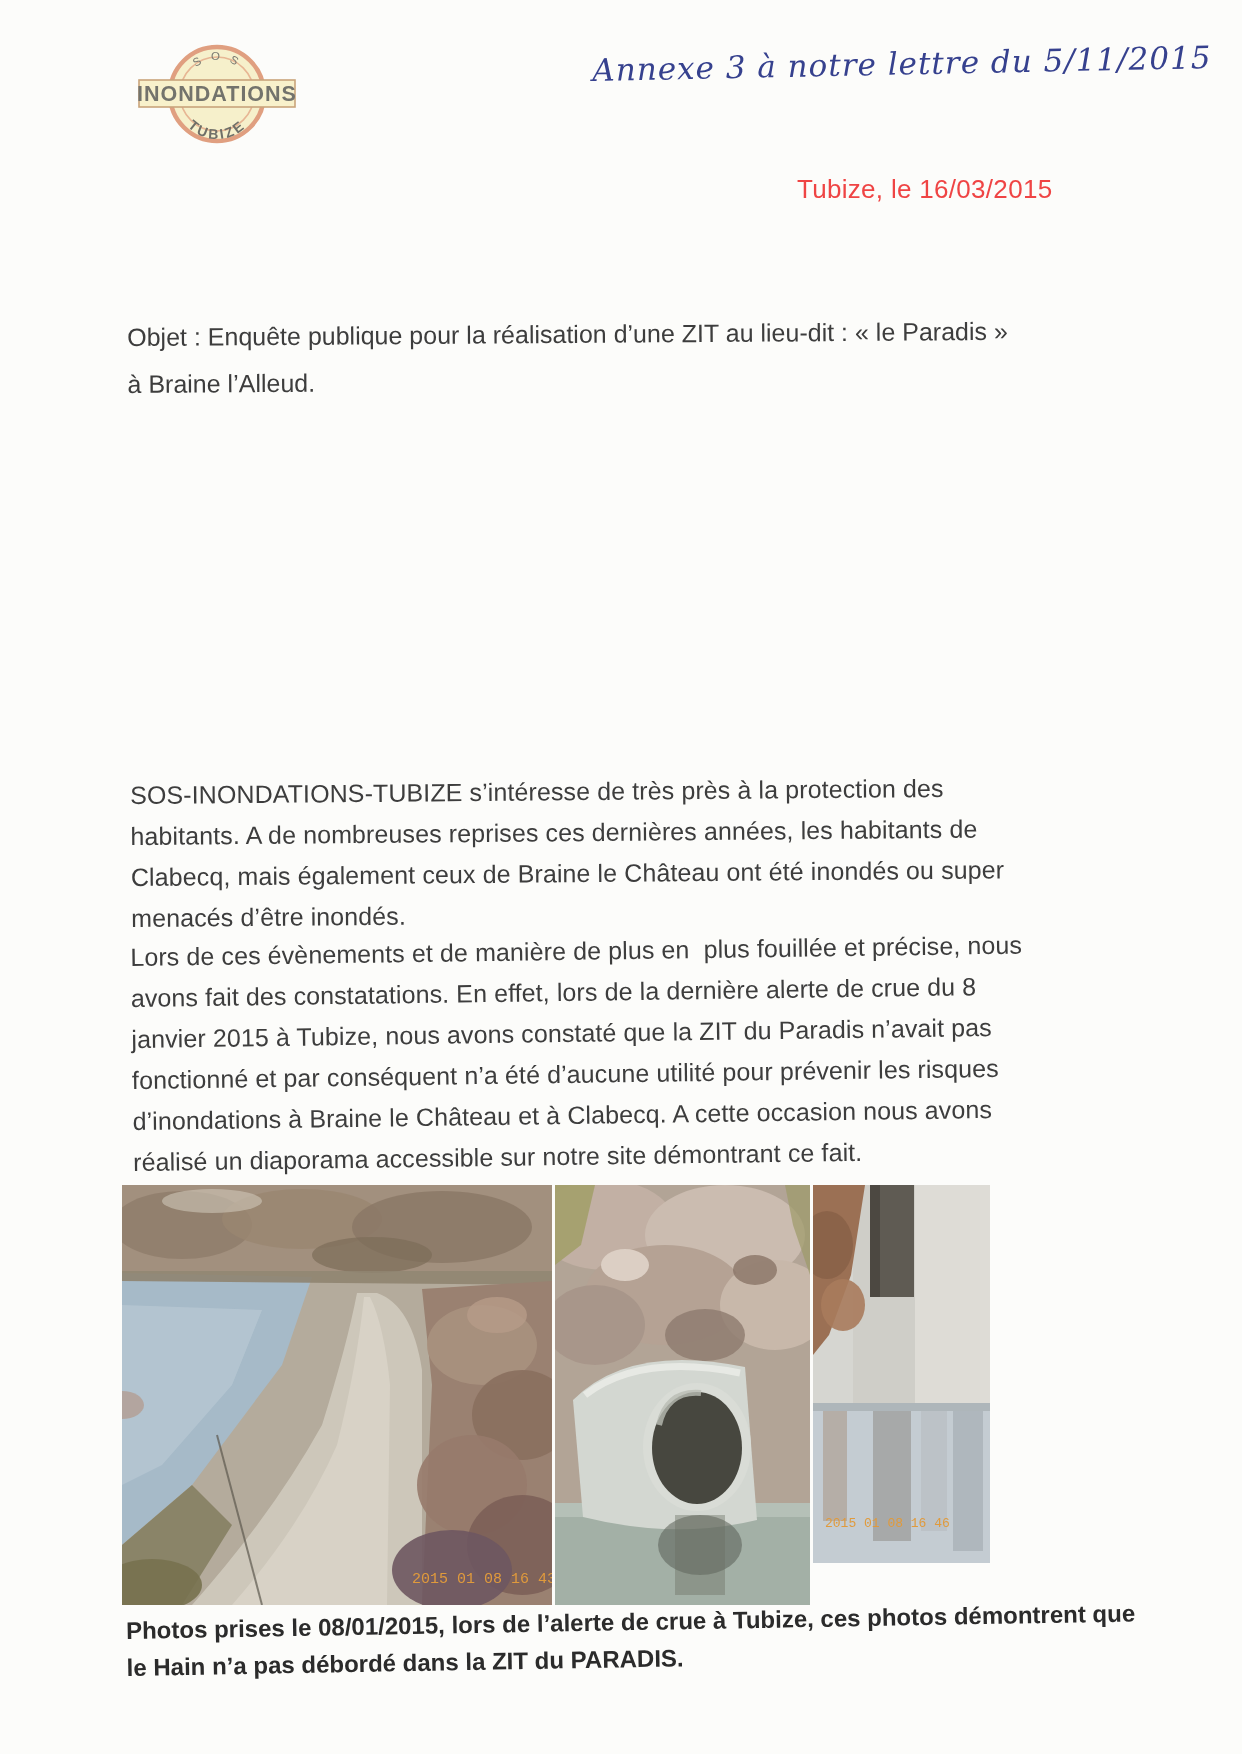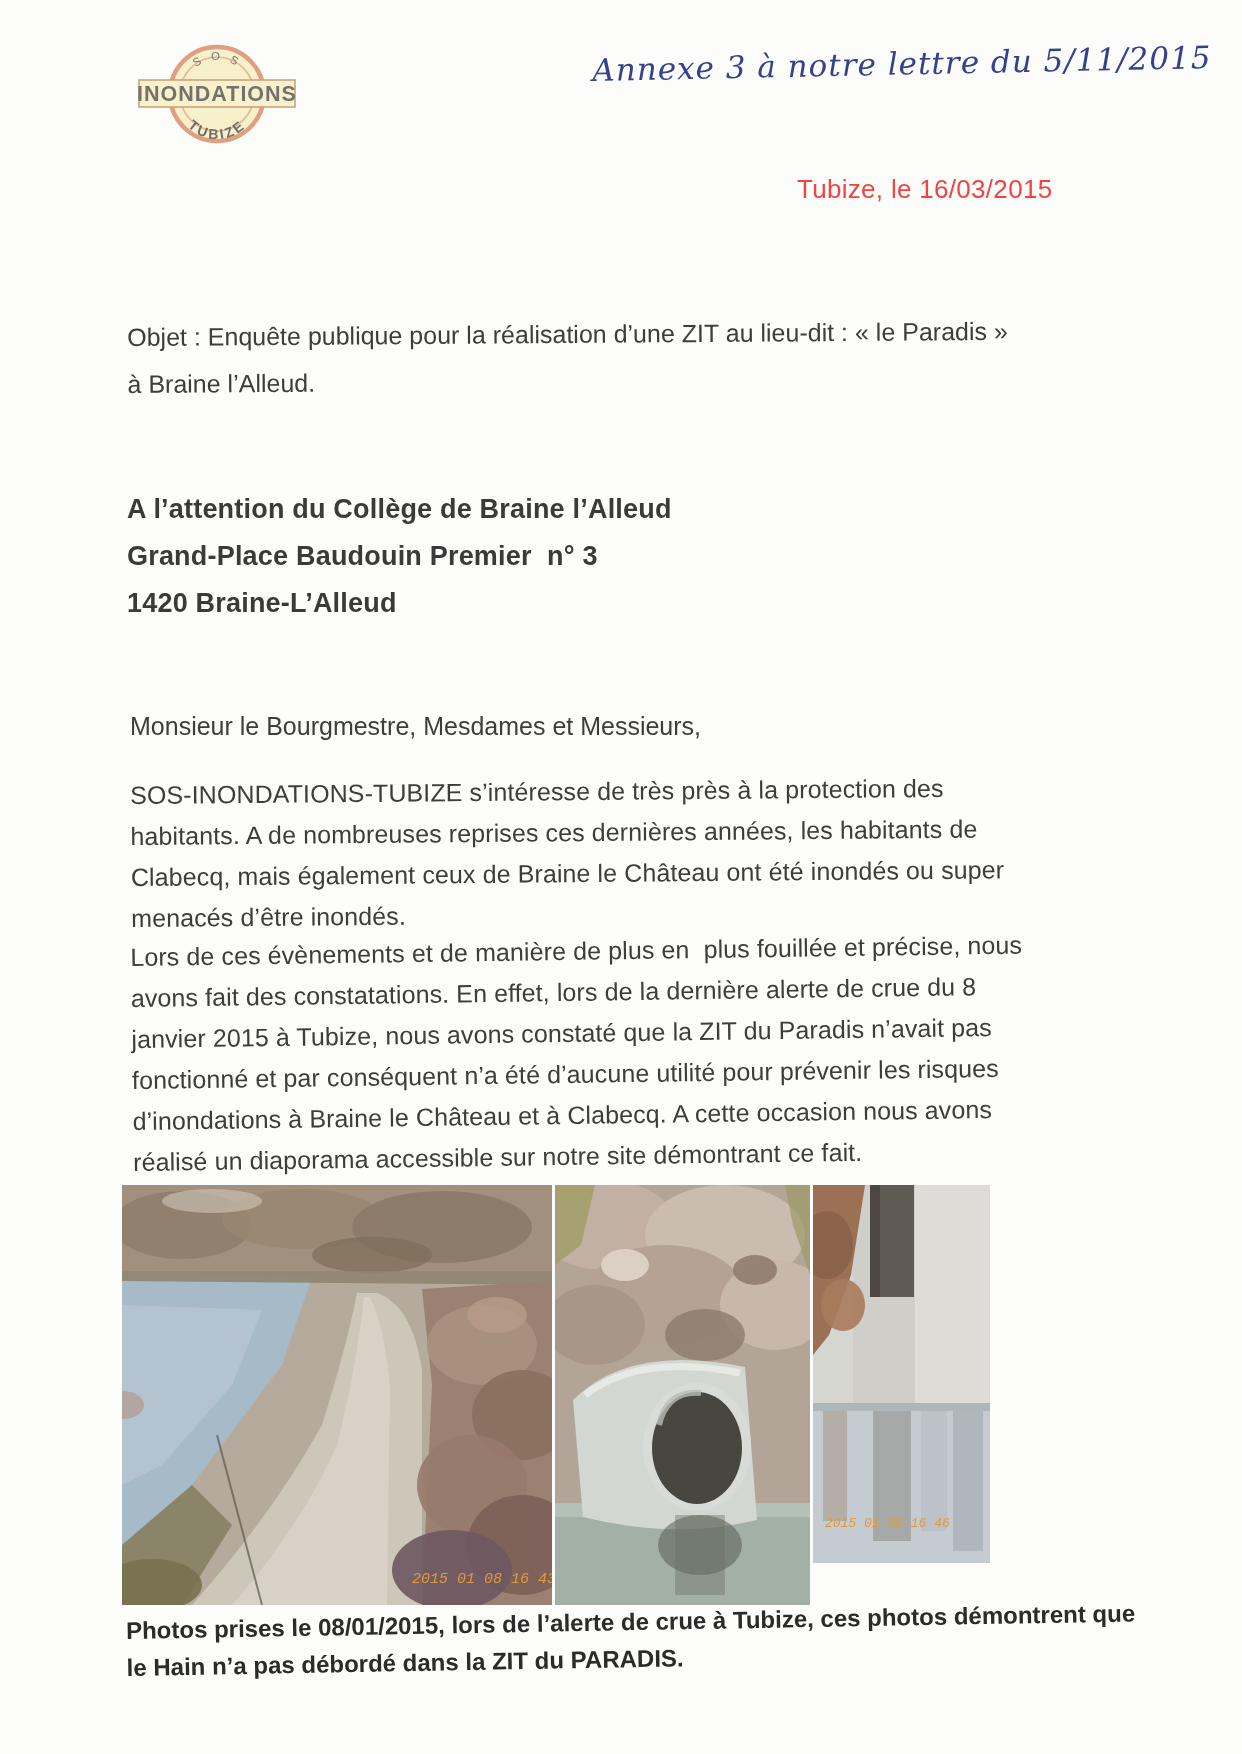--- a/index.html
+++ b/index.html
@@ -32,21 +32,21 @@
     line-height:47px;color:#3a3a3a;letter-spacing:.2px;}
 
   .salutation{left:130px;top:712px;font-size:25px;}
 
   .para{font-size:25px;line-height:41px;letter-spacing:.1px;}
   .para1{left:130px;top:775px;transform:rotate(-.5deg);transform-origin:left top;}
   .para2{left:130px;top:937px;transform:rotate(-.8deg);transform-origin:left top;}
 
   
   .photos{left:122px;top:1185px;width:864px;height:422px;display:flex;gap:3px;align-items:flex-start;}
-  .photo{position:relative;flex:none;font-style:italic;}
+  .photo{position:relative;flex:none;}
   .photo svg{display:block;}
 
   .caption{left:127px;top:1612px;font-size:24px;font-weight:bold;color:#2b2b2b;
     line-height:37px;transform:rotate(-1deg);transform-origin:left bottom;}
 </style>
 </head>
 <body>
 
 <div class="page">
 
@@ -69,27 +69,21 @@
 
   <div class="abs annotation" style="color:#36418e">Annexe 3  à notre lettre du 5/11/2015</div>
 
   <div class="abs dateline line">Tubize, le 16/03/2015</div>
 
   <div class="abs subject">
     <div class="line">Objet : Enquête publique pour la réalisation d’une ZIT au lieu-dit : « le Paradis »</div>
     <div class="line">à Braine l’Alleud.</div>
   </div>
 
-  <div class="abs recipient">
-    <div class="line">A l’attention du Collège de Braine l’Alleud</div>
-    <div class="line">Grand-Place Baudouin Premier&nbsp; n° 3</div>
-    <div class="line">1420 Braine-L’Alleud</div>
-  </div>
-
-  <div class="abs salutation line">Monsieur le Bourgmestre, Mesdames et Messieurs,</div>
+
 
   <div class="abs para para1">
     <div class="line">SOS-INONDATIONS-TUBIZE s’intéresse de très près à la protection des</div>
     <div class="line">habitants. A de nombreuses reprises ces dernières années, les habitants de</div>
     <div class="line">Clabecq, mais également ceux de Braine le Château ont été inondés ou super</div>
     <div class="line">menacés d’être inondés.</div>
   </div>
 
   <div class="abs para para2">
     <div class="line">Lors de ces évènements et de manière de plus en&nbsp; plus fouillée et précise, nous</div>

